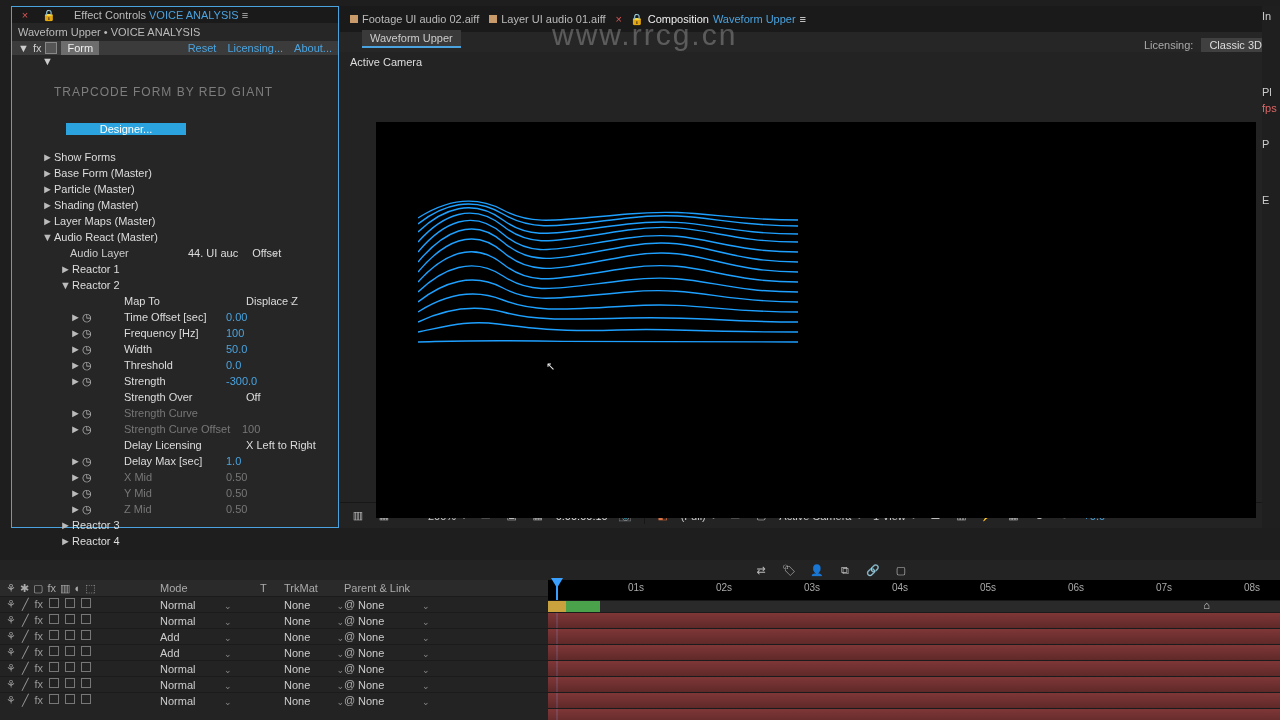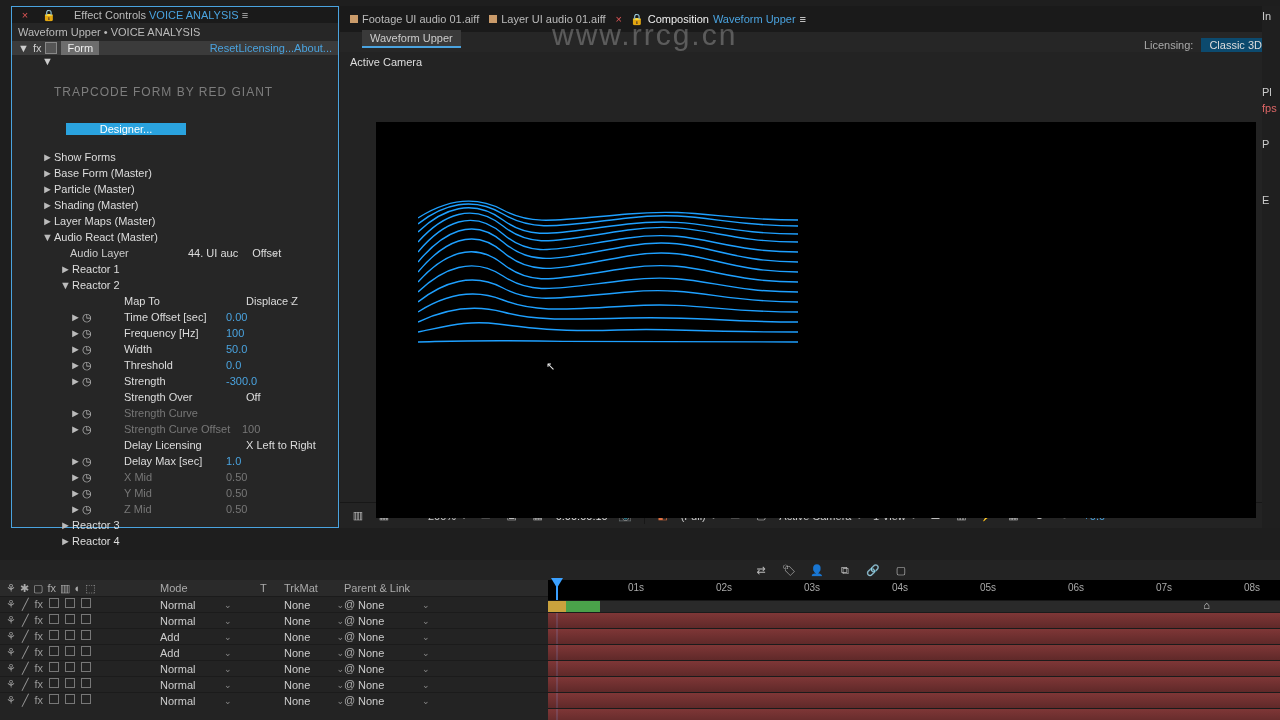--- a/index.html
+++ b/index.html
@@ -7,21 +7,21 @@
 .tab-bar{height:26px;background:#1a1a1a;display:flex;align-items:center;padding:0 6px;gap:6px}
 .tab{padding:2px 8px;color:#bbb}
 .tab .hl{color:#4aa3df}
 .tb-icon{width:14px;height:14px;display:inline-flex;align-items:center;justify-content:center;margin-right:4px}
 
 #ec{position:absolute;left:11px;top:6px;width:328px;height:522px;border:1px solid #4aa3df;background:#262626;display:flex;flex-direction:column}
 #ec .sub{padding:3px 6px;color:#bbb;font-size:11px}
 .fx-head{display:flex;align-items:center;background:#3b3b3b;height:18px;padding:0 6px;gap:4px}
 .fx-head .box{width:12px;height:12px;border:1px solid #888;background:#555}
 .fx-head .fxname{background:#6d6d6d;padding:1px 6px;color:#eee;font-size:11px}
-.fx-links{margin-left:auto;display:flex;gap:0}
+.fx-links{margin-left:auto;display:flex;gap:11px}
 .fx-links span{color:#4aa3df;cursor:pointer}
 .brand{color:#7d7d7d;font-size:12px;letter-spacing:1px;text-transform:uppercase;margin:18px 0 24px 42px}
 .designer-btn{background:#2aa3df;color:#fff;width:120px;height:20px;display:flex;align-items:center;justify-content:center;margin:0 0 14px 54px;cursor:pointer}
 .tree{padding-left:30px}
 .tree .node{display:flex;align-items:center;height:16px;gap:4px;color:#ddd}
 .tree .tw{width:8px;display:inline-block;text-align:center;color:#bbb}
 .subtree{padding-left:10px}
 .propline{display:flex;align-items:center;height:16px;gap:6px;padding-left:0}
 .propline .lead{width:48px;display:flex;gap:4px}
 .propline .stop{width:10px;height:10px;color:#bbb}
@@ -40,21 +40,21 @@
 #viewer .tabs{height:26px;background:#1a1a1a;display:flex;align-items:center;gap:10px;padding:0 10px}
 #viewer .tabs .t{display:flex;align-items:center;gap:4px;color:#bbb}
 #viewer .tabs .t.active{color:#eee}
 #viewer .mini{height:20px;background:#262626;padding-left:22px}
 #viewer .mini span{background:#3a3a3a;padding:2px 8px;border-bottom:2px solid #4aa3df}
 #viewer .cam{padding:4px 10px;color:#ddd}
 #viewport{flex:1;background:#232323;position:relative}
 #stage{position:absolute;left:36px;top:50px;width:880px;height:396px;background:#000}
 #stage svg{position:absolute;left:42px;top:70px}
 .renderer{position:absolute;right:10px;top:32px;color:#aaa;display:flex;align-items:center;gap:8px}
-.renderer .sel{background:#0c4a6e;padding:1px 8px;color:#ddd}
+.renderer .sel{background:#404040;padding:1px 8px;color:#ddd}
 .footbar{height:26px;background:#232323;border-top:1px solid #171717;display:flex;align-items:center;gap:10px;padding:0 10px;color:#ccc}
 .footbar .ico{width:16px;height:16px;display:flex;align-items:center;justify-content:center;color:#bbb}
 .footbar .sep{width:1px;height:16px;background:#171717}
 .footbar .dd2{display:flex;align-items:center;gap:4px}
 .footbar .dd2 .car{font-size:9px;color:#888}
 
 #right{position:absolute;right:0;top:6px;width:18px;height:522px;background:#1f1f1f}
 #right .lab{width:20px;color:#ccc;margin-top:4px}
 
 #timeline{position:absolute;left:0;top:560px;right:0;bottom:0;background:#232323}
@@ -74,21 +74,21 @@
 .hdr{height:16px;background:#2a2a2a;display:flex;align-items:center;color:#aaa}
 .hdr .c1{width:160px;padding-left:6px;display:flex;gap:4px}
 .hdr .c2{width:100px}
 .hdr .c3{width:24px}
 .hdr .c4{width:60px}
 .hdr .c5{width:110px}
 .lrow{height:16px;display:flex;align-items:center;border-top:1px solid #1b1b1b}
 .lrow .c-icons{width:160px;padding-left:6px;display:flex;gap:6px;color:#999}
 .lrow .c-icons .sq{width:10px;height:10px;border:1px solid #777}
 .lrow .sel{width:60px}
-.lrow .dd3{display:flex;align-items:center;gap:4px}
+.lrow .dd3{display:flex;align-items:flex-end;gap:4px}
 .lrow .dd3 .car{font-size:9px;color:#888}
 .lrow .pickw{width:14px;height:14px;color:#aaa}
 .track{position:absolute;left:0;right:0;height:16px;border-top:1px solid #1b1b1b}
 .track .bar{position:absolute;left:0;right:0;top:0;height:15px;background:linear-gradient(#8f3a3a,#6a2a2a);opacity:.85}
 .sw{width:8px;height:8px}
 </style>
 </head>
 <body>
 
 <div id="ec">
@@ -275,21 +275,21 @@
           <span>Reactor 4</span>
         </div>
     </div>
   </div>
 </div>
 
 <div id="viewer">
   <div class="tabs">
     <div class="t">
         <span class="sw" style="background:#ca9b6a"></span>
-        <span>Footage UI audio 01.aiff</span>
+        <span>Footage UI audio 02.aiff</span>
       </div>
     <div class="t">
         <span class="sw" style="background:#ca9b6a"></span>
         <span>Layer UI audio 01.aiff</span>
       </div>
     <div class="t active">
       <span style="color:#d55;margin-right:4px">×</span>
       <span>🔒</span>
       <span>Composition</span>
       <span class="hl" style="color:#4aa3df">Waveform Upper</span> ≡

